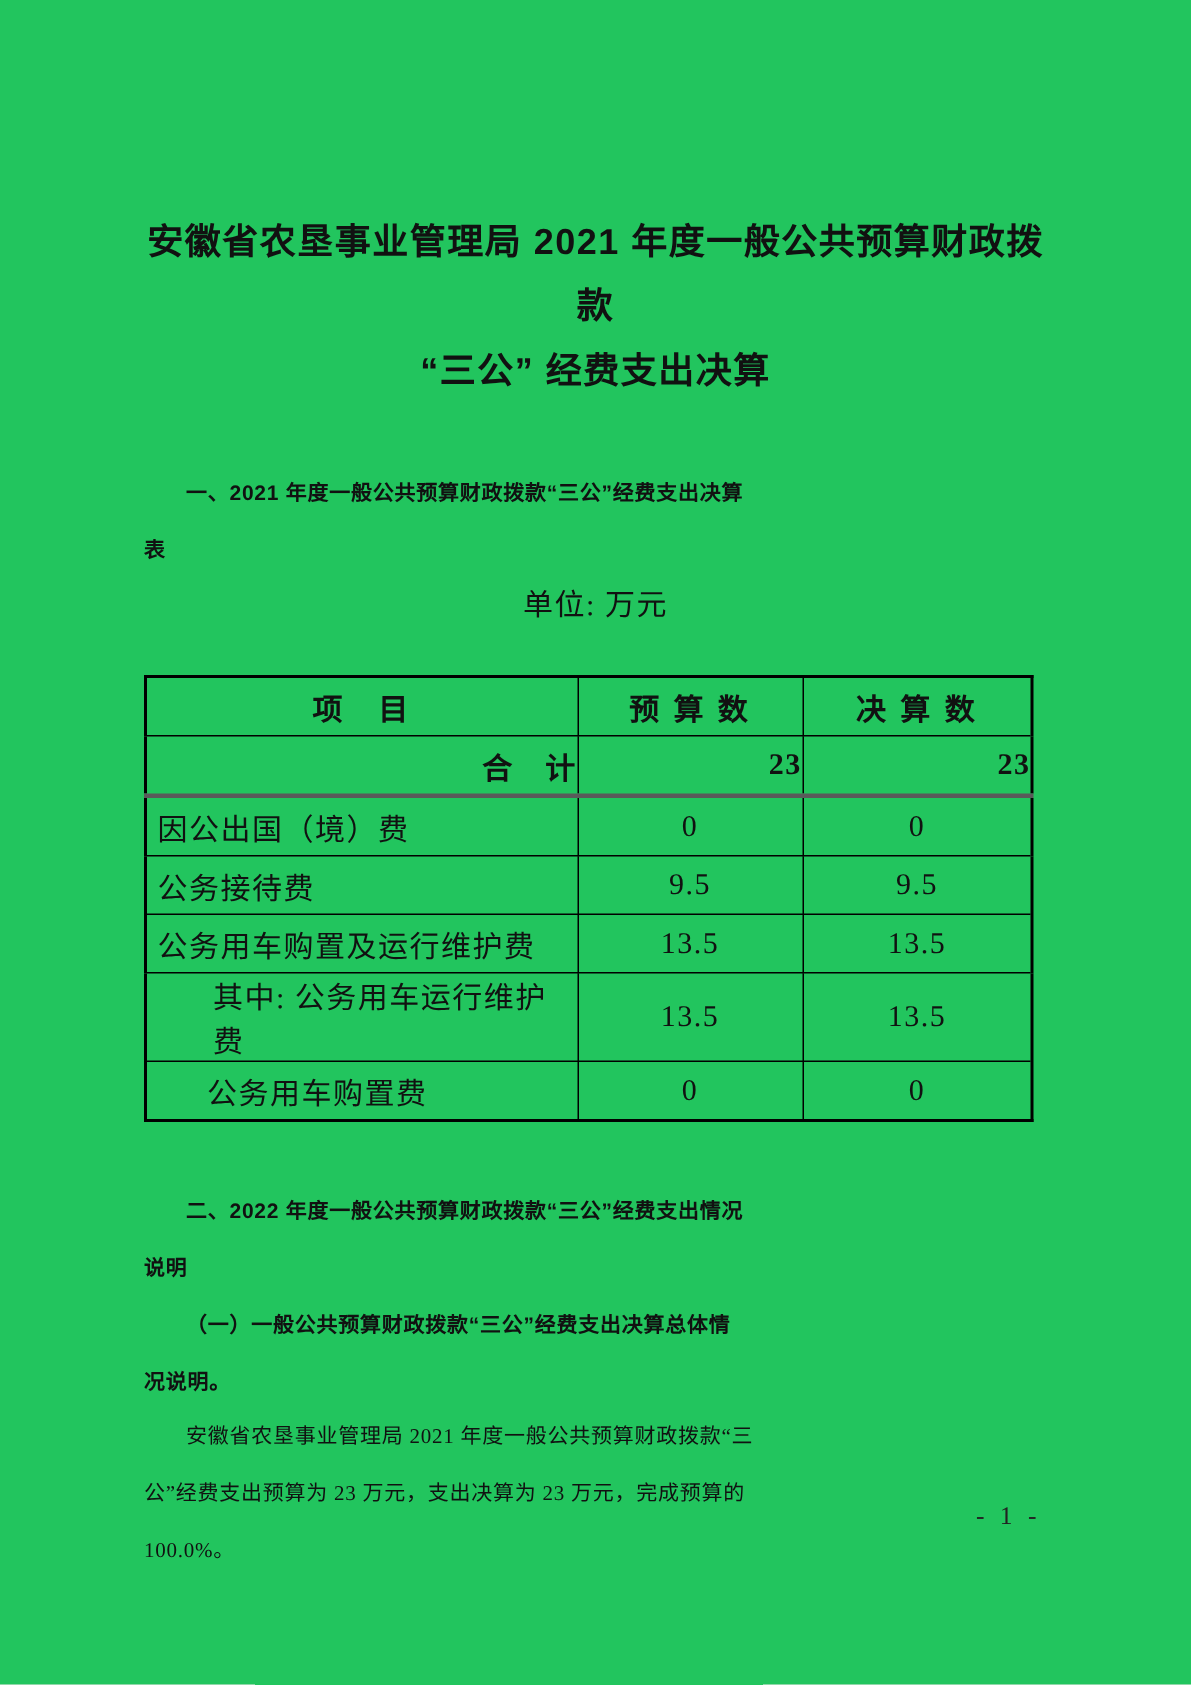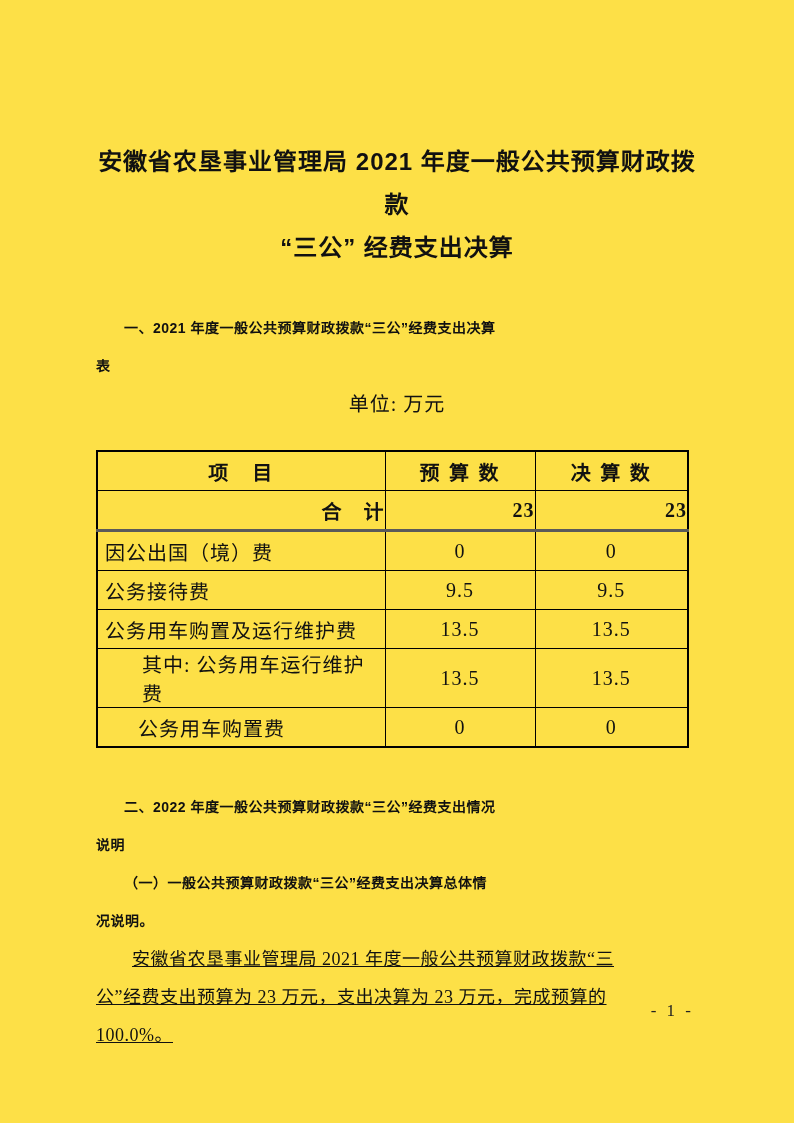--- a/index.html
+++ b/index.html
@@ -5,21 +5,21 @@
   html, body {
     margin: 0;
     padding: 0;
     background: #e8e8e8;
   }
   .page {
     position: relative;
     width: 794px;
     height: 1123px;
     margin: 0 auto;
-    background: #fde047;
+    background: #22c55e;
     color: #111111;
     font-family: "Liberation Serif", "DejaVu Serif", serif;
     overflow: hidden;
     box-sizing: border-box;
   }
   .content {
     padding: 0 96px;
   }
   
   .doc-title {
@@ -86,27 +86,26 @@
     text-align: right;
     border-bottom: 3px solid #5a5a5a;
     padding-left: 31px;
   }
   .budget-table td.lbl { text-align: left; padding-left: 7px; }
   .budget-table tr.row-indent1 td.lbl { padding-left: 44px; }
   .budget-table tr.row-indent2 td.lbl { padding-left: 40px; }
   
   .body-para {
     margin: 0;
-    font-size: 18px;
+    font-size: 14px;
     line-height: 38px;
     letter-spacing: 0.5px;
     text-indent: 2em;
     white-space: pre-line;
     text-align: justify;
-    text-decoration: underline;
   }
   
   .page-number {
     position: absolute;
     top: 1000px;
     right: 100px;
     font-size: 17px;
     line-height: 22px;
     letter-spacing: 3px;
     color: #222;

